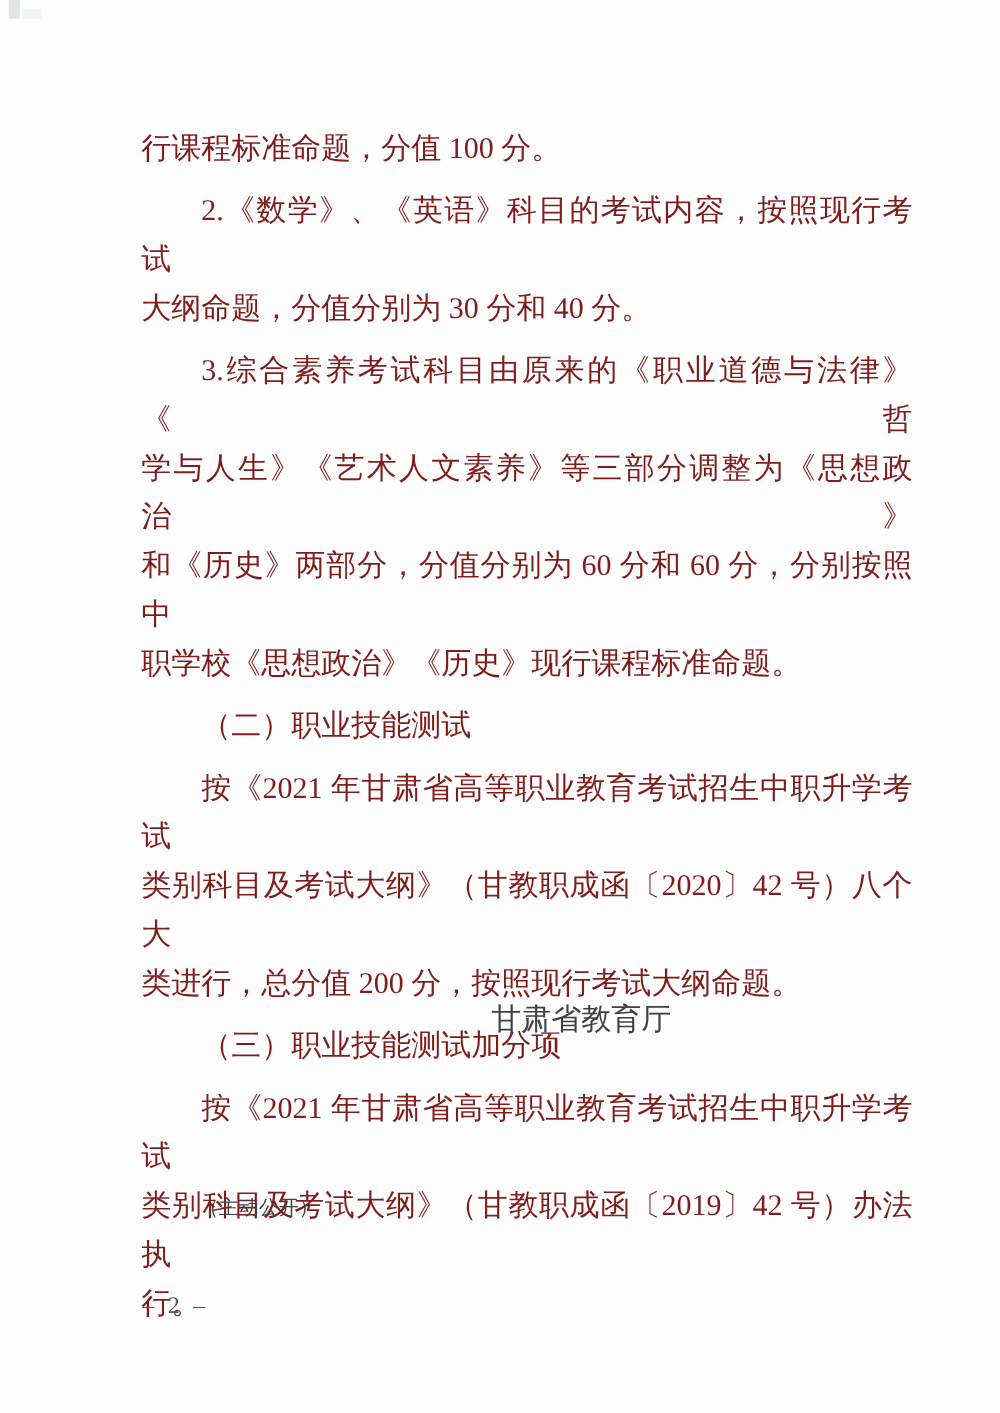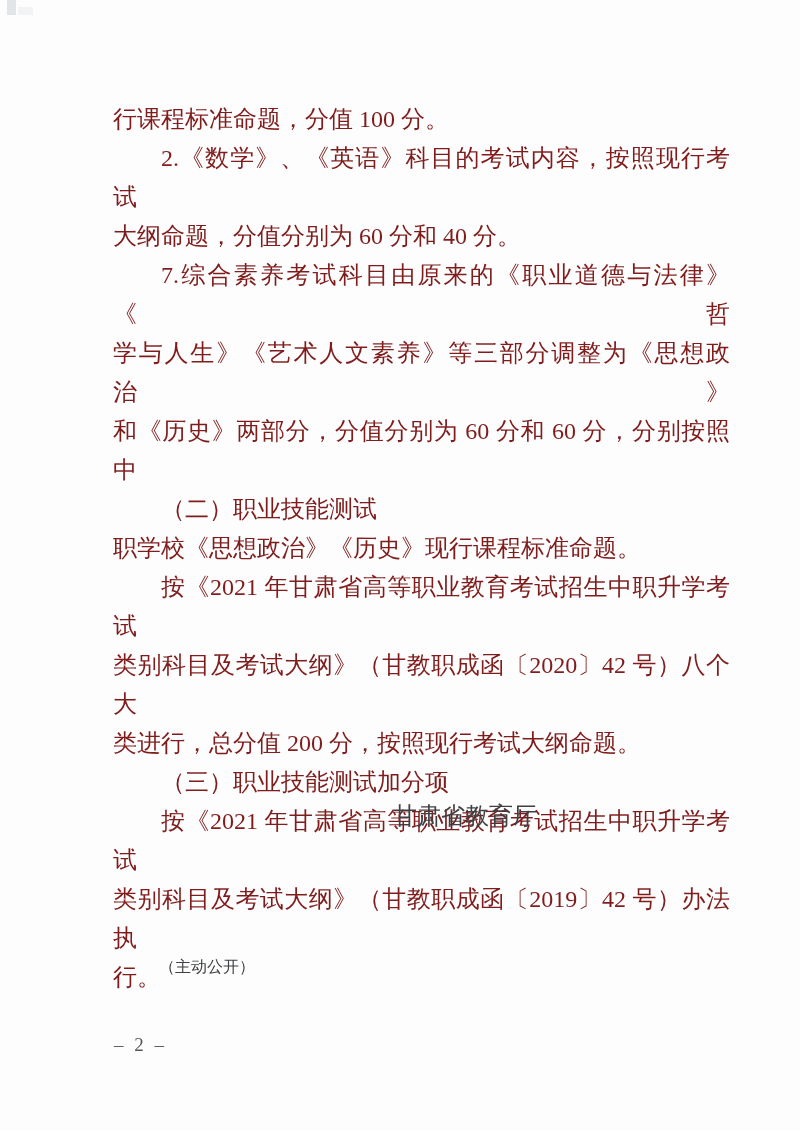--- a/index.html
+++ b/index.html
@@ -22,21 +22,21 @@
 
   
   .docbody {
     position: absolute;
     left: 113px; top: 100px; width: 617px;
     font-size: 24px;
     line-height: 39px;
     color: #7f1d1d;
   }
   .line { display: block; }
-  .ind  { text-indent: 48px; }          
+  .ind  { text-indent: 48px; margin-top: 11px; }          
   .jst  {                               
     text-align: justify;
     text-align-last: justify;
   }
 
   
   .signature {
     position: absolute;
     top: 796px; left: 393px; width: 320px;
     text-align: left;
@@ -65,26 +65,26 @@
 <body>
 
 <div class="page">
 
   <div class="artifact a1"></div>
   <div class="artifact a2"></div>
 
   <main class="docbody">
     <div class="line">行课程标准命题，分值 100 分。</div>
     <div class="line ind jst">2.《数学》、《英语》科目的考试内容，按照现行考试</div>
-    <div class="line">大纲命题，分值分别为 60 分和 40 分。</div>
-    <div class="line ind jst">7.综合素养考试科目由原来的《职业道德与法律》《哲</div>
+    <div class="line">大纲命题，分值分别为 30 分和 40 分。</div>
+    <div class="line ind jst">3.综合素养考试科目由原来的《职业道德与法律》《哲</div>
     <div class="line jst">学与人生》《艺术人文素养》等三部分调整为《思想政治》</div>
     <div class="line jst">和《历史》两部分，分值分别为 60 分和 60 分，分别按照中</div>
+    <div class="line">职学校《思想政治》《历史》现行课程标准命题。</div>
     <div class="line ind">（二）职业技能测试</div>
-    <div class="line">职学校《思想政治》《历史》现行课程标准命题。</div>
     <div class="line ind jst">按《2021 年甘肃省高等职业教育考试招生中职升学考试</div>
     <div class="line jst">类别科目及考试大纲》（甘教职成函〔2020〕42 号）八个大</div>
     <div class="line">类进行，总分值 200 分，按照现行考试大纲命题。</div>
     <div class="line ind">（三）职业技能测试加分项</div>
     <div class="line ind jst">按《2021 年甘肃省高等职业教育考试招生中职升学考试</div>
     <div class="line jst">类别科目及考试大纲》（甘教职成函〔2019〕42 号）办法执</div>
     <div class="line">行。</div>
   </main>
 
   <div class="signature">

